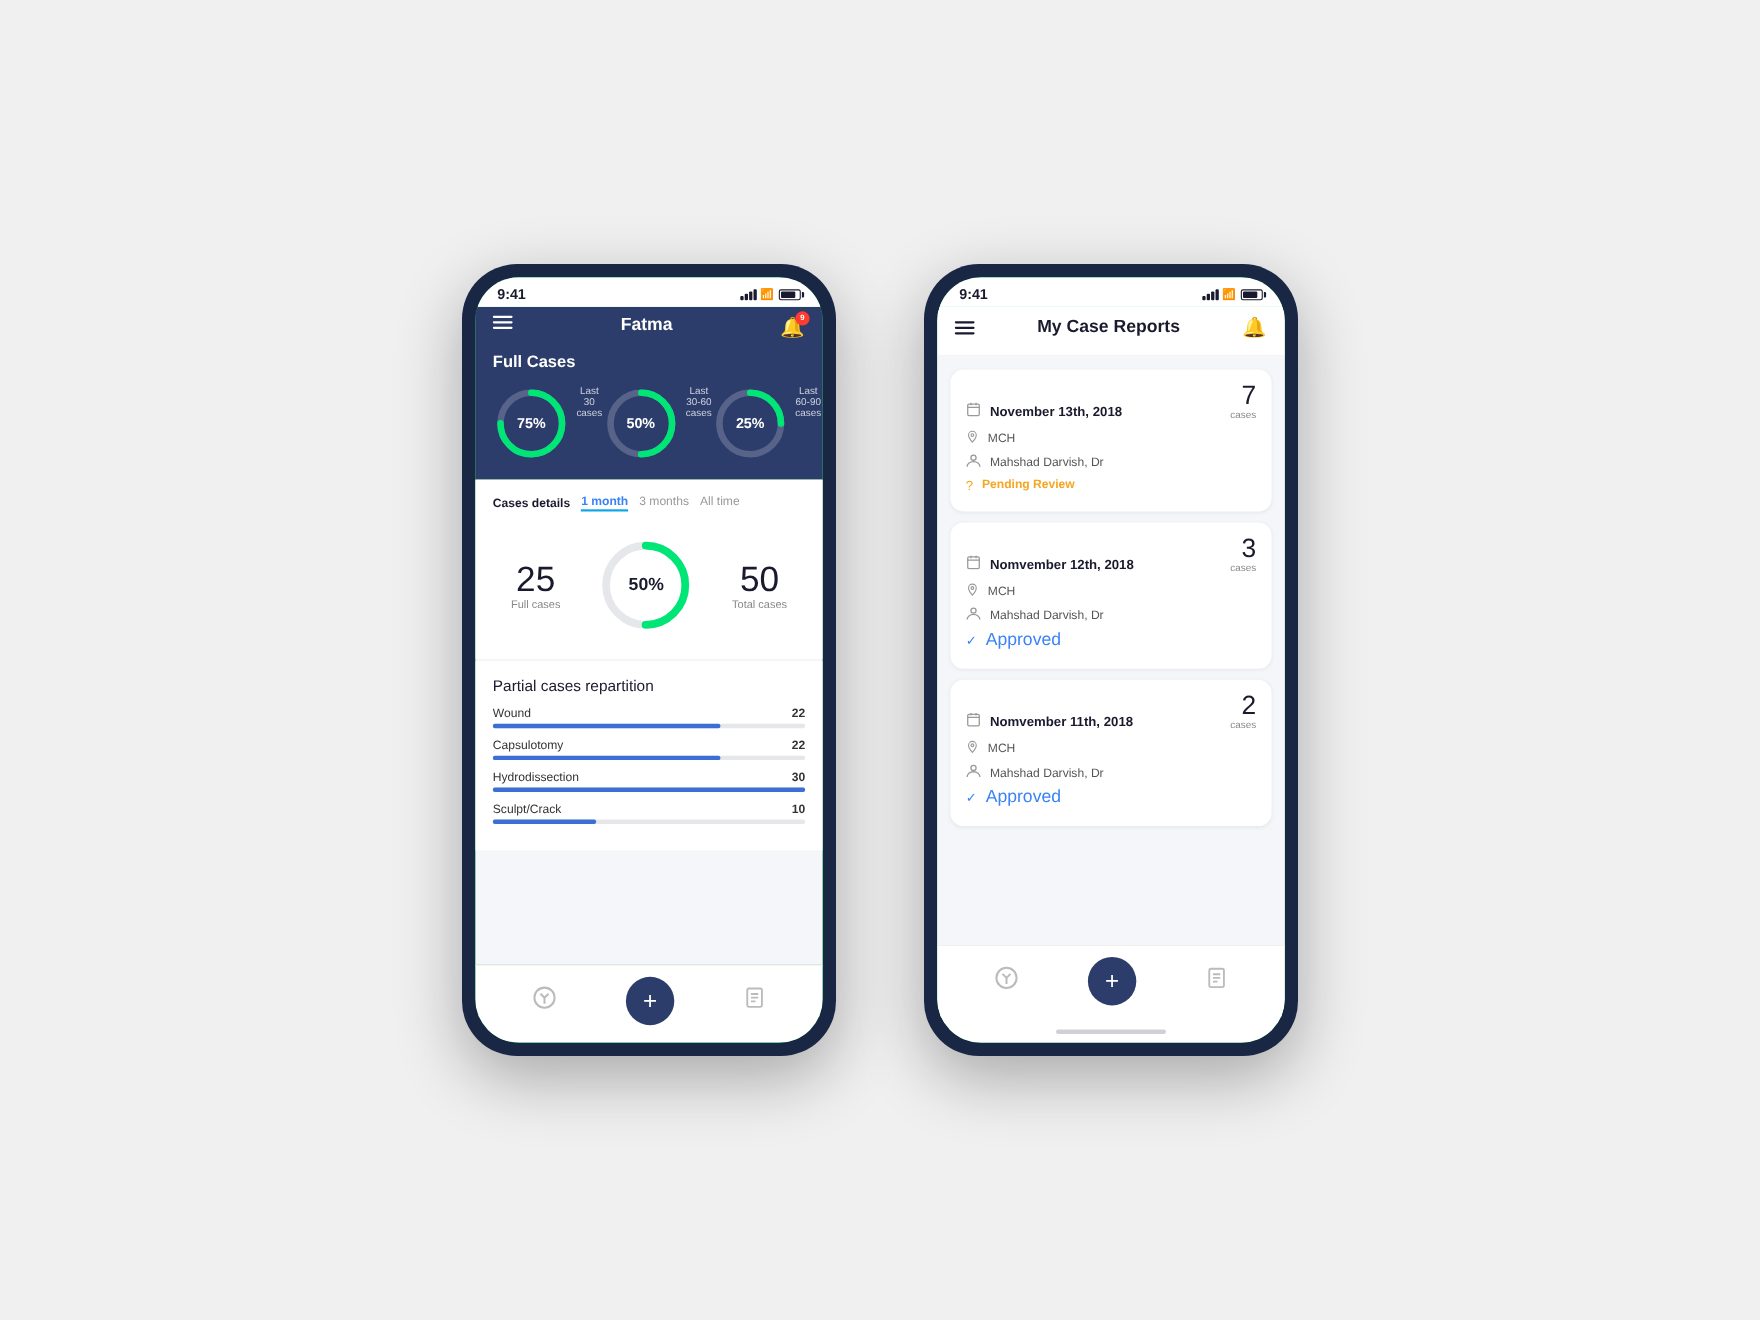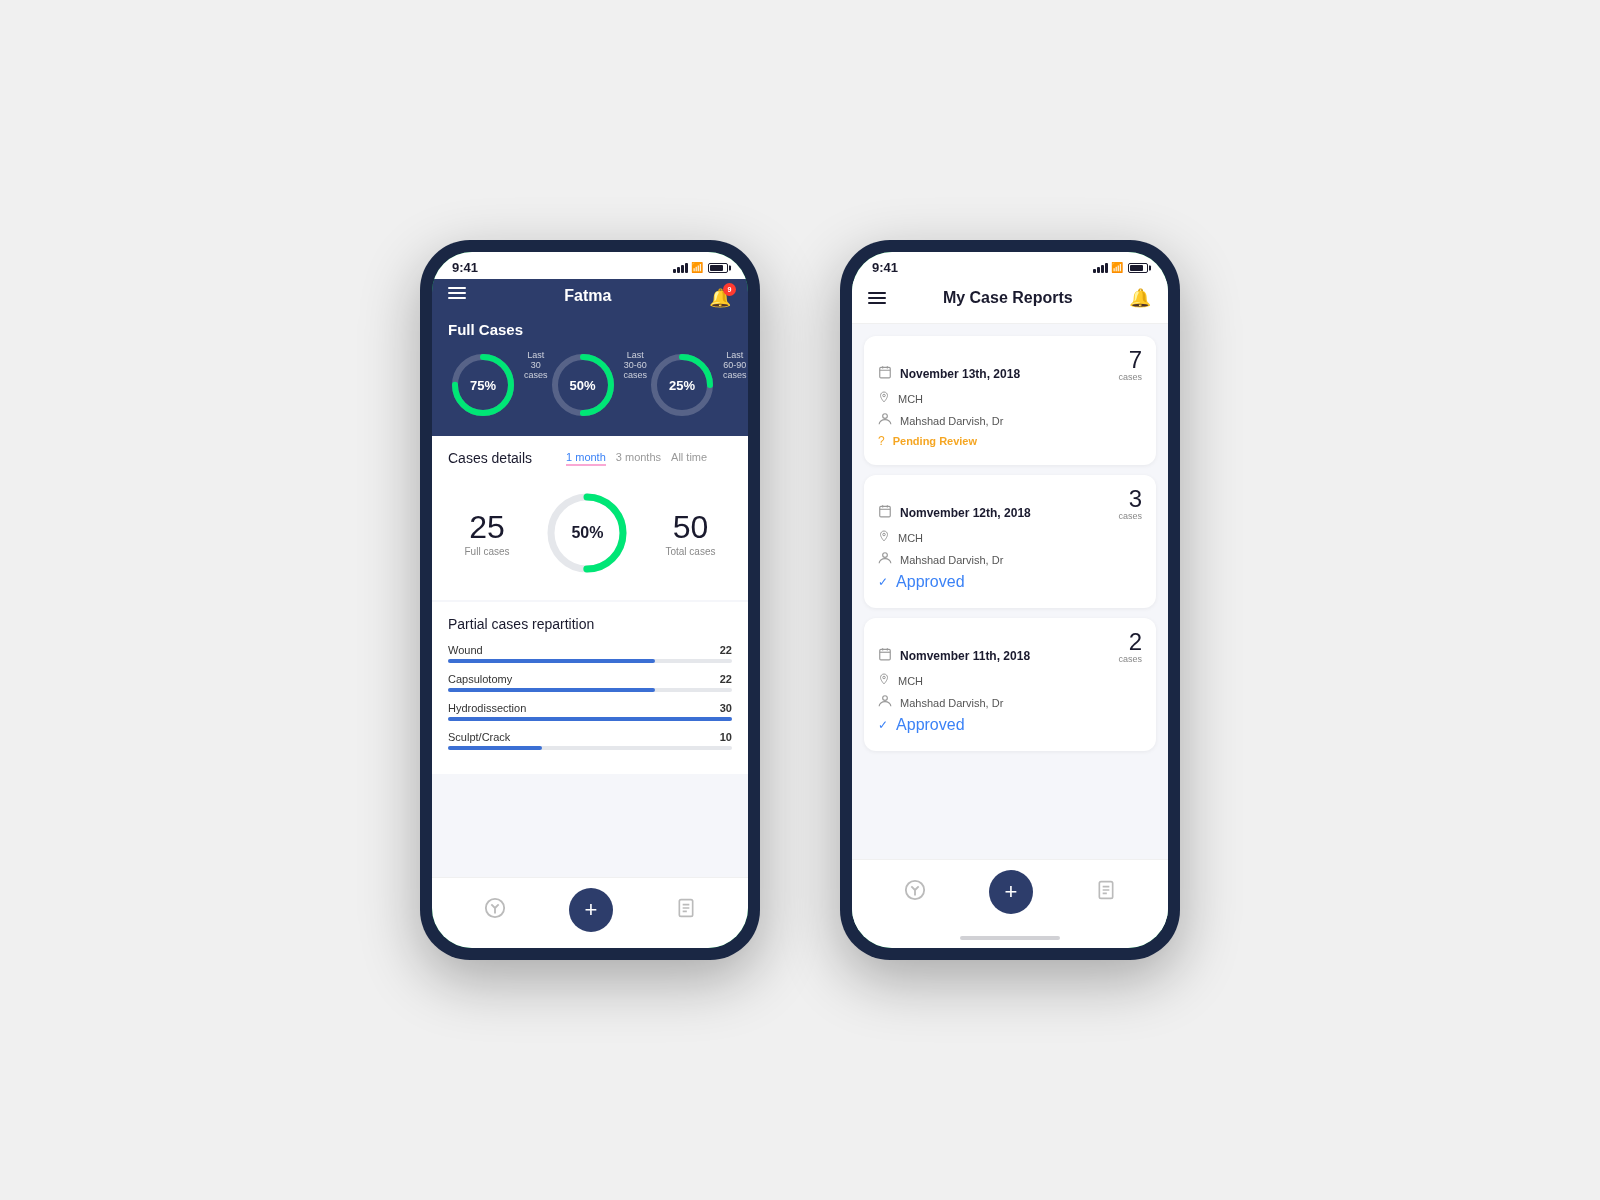--- a/index.html
+++ b/index.html
@@ -144,24 +144,24 @@
       background: white;
       padding: 14px 16px;
       margin-bottom: 2px;
     }
     .cases-details-header {
       display: flex;
       align-items: center;
       gap: 10px;
       margin-bottom: 14px;
     }
-    .cases-details-title { font-size: 14px; font-weight: 400; color: #1a1a2e; }
+    .cases-details-title { font-size: 11px; font-weight: 700; color: #1a1a2e; }
     .tab-group { display: flex; gap: 10px; }
     .tab-item { font-size: 11px; color: #999; cursor: pointer; }
-    .tab-item.active { color: #3b82f6; border-bottom: 2px solid #f9a8d4; padding-bottom: 1px; font-weight: 400; margin-left: 24px; }
+    .tab-item.active { color: #3b82f6; border-bottom: 2px solid #0ea5e9; padding-bottom: 1px; font-weight: 700; }
 
     .stats-row {
       display: flex;
       align-items: center;
       justify-content: space-around;
       padding: 8px 0;
     }
     .stat-item { text-align: center; }
     .stat-number { font-size: 32px; font-weight: 300; color: #1a1a2e; }
     .stat-sublabel { font-size: 10px; color: #888; }

